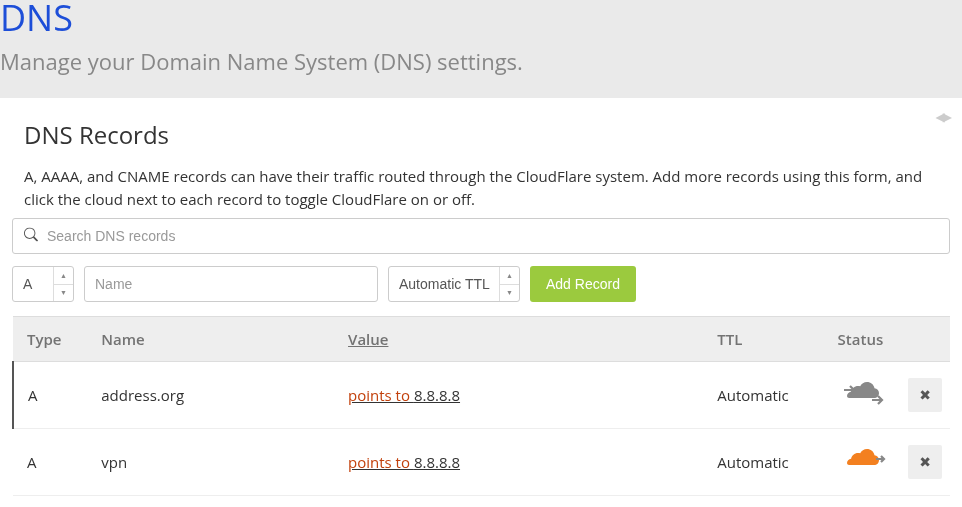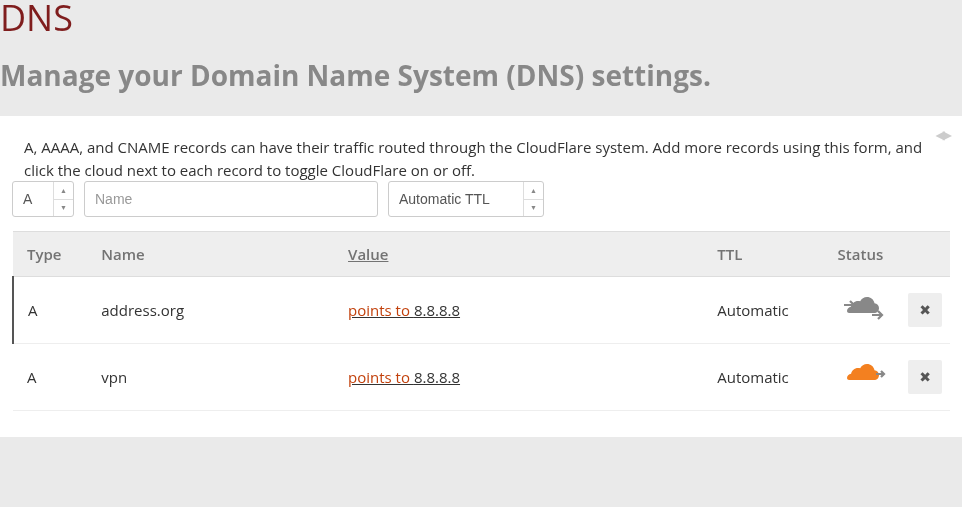--- a/index.html
+++ b/index.html
@@ -9,28 +9,28 @@
     color: #333;
     font-size: 14px;
     width: 962px;
   }
   .header {
     padding: 0 0 12px 0;
   }
   .header h1 {
     font-size: 36px;
     font-weight: 400;
-    color: #7f1d1d;
+    color: #1d4ed8;
     line-height: 1;
   }
   .header .subtitle {
-    font-size: 28px;
-    font-weight: 700;
+    font-size: 22px;
+    font-weight: 400;
     color: #888;
-    margin-top: 20px;
+    margin-top: 10px;
   }
   .card {
     background: #fff;
     margin: 10px 0 0 0;
     padding: 20px 12px 10px 12px;
     position: relative;
   }
   .card .drag-handle {
     position: absolute;
     top: 10px;
@@ -42,21 +42,21 @@
   .card h2 {
     font-size: 24px;
     font-weight: 400;
     color: #333;
     margin: 0 12px 14px 12px;
   }
   .card .desc {
     font-size: 15px;
     color: #333;
     line-height: 1.5;
-    margin: 0 12px 0 12px;
+    margin: 0 12px 8px 12px;
   }
   .search-wrap {
     position: relative;
     margin: 0 0 12px 0;
   }
   .search-wrap .search-icon {
     position: absolute;
     left: 12px;
     top: 50%;
     transform: translateY(-50%);
@@ -108,21 +108,21 @@
     align-items: center;
     justify-content: center;
     font-size: 7px;
     color: #888;
     cursor: pointer;
   }
   .select-wrap .stepper div:first-child { border-bottom: 1px solid #ddd; }
   .type-sel input { width: 62px; }
   .name-in { flex: 0 0 auto; width: 294px; }
   .value-in { flex: 0 0 auto; width: 292px; }
-  .ttl-sel input { width: 156px; }
+  .ttl-sel input { width: 132px; }
   .text-in {
     height: 36px;
     border: 1px solid #ccc;
     border-radius: 3px;
     padding: 0 10px;
     font-size: 14px;
     color: #555;
     background: #fff;
   }
   .text-in::placeholder { color: #999; }
@@ -196,39 +196,49 @@
 </head>
 <body>
 
 <div class="header">
   <h1>DNS</h1>
   <div class="subtitle">Manage your Domain Name System (DNS) settings.</div>
 </div>
 
 <div class="card">
   <span class="drag-handle">◀▶</span>
+  <h2>DNS Records</h2>
   <p class="desc">A, AAAA, and CNAME records can have their traffic routed through the CloudFlare system. Add more records using this form, and click the cloud next to each record to toggle CloudFlare on or off.</p>
 
+  <div class="search-wrap">
+    <span class="search-icon">
+      <svg width="14" height="14" viewBox="0 0 16 16" fill="currentColor">
+          <path d="M11.742 10.344a6.5 6.5 0 1 0-1.397 1.398l3.85 3.85a1 1 0 0 0 1.415-1.414l-3.85-3.85zM12 6.5A5.5 5.5 0 1 1 1 6.5a5.5 5.5 0 0 1 11 0z"></path>
+        </svg>
+    </span>
+    <input type="text" placeholder="Search DNS records" style="">
+  </div>
 
   <div class="add-row">
     <div class="select-wrap type-sel">
       <input type="text" readonly="" value="A" style="">
       <div class="stepper">
         <div>▲</div>
         <div>▼</div>
       </div>
     </div>
     <input class="text-in name-in" type="text" placeholder="Name" style="">
     <div class="select-wrap ttl-sel">
       <input type="text" readonly="" value="Automatic TTL" style="">
       <div class="stepper">
         <div>▲</div>
         <div>▼</div>
       </div>
     </div>
+    <button class="add-btn">Add Record</button>
   </div>
 
   <table>
     <thead>
       <tr>
         <th class="col-type">Type</th>
         <th class="col-name">Name</th>
         <th class="col-value">Value</th>
         <th class="col-ttl">TTL</th>
         <th class="col-status">Status</th>

